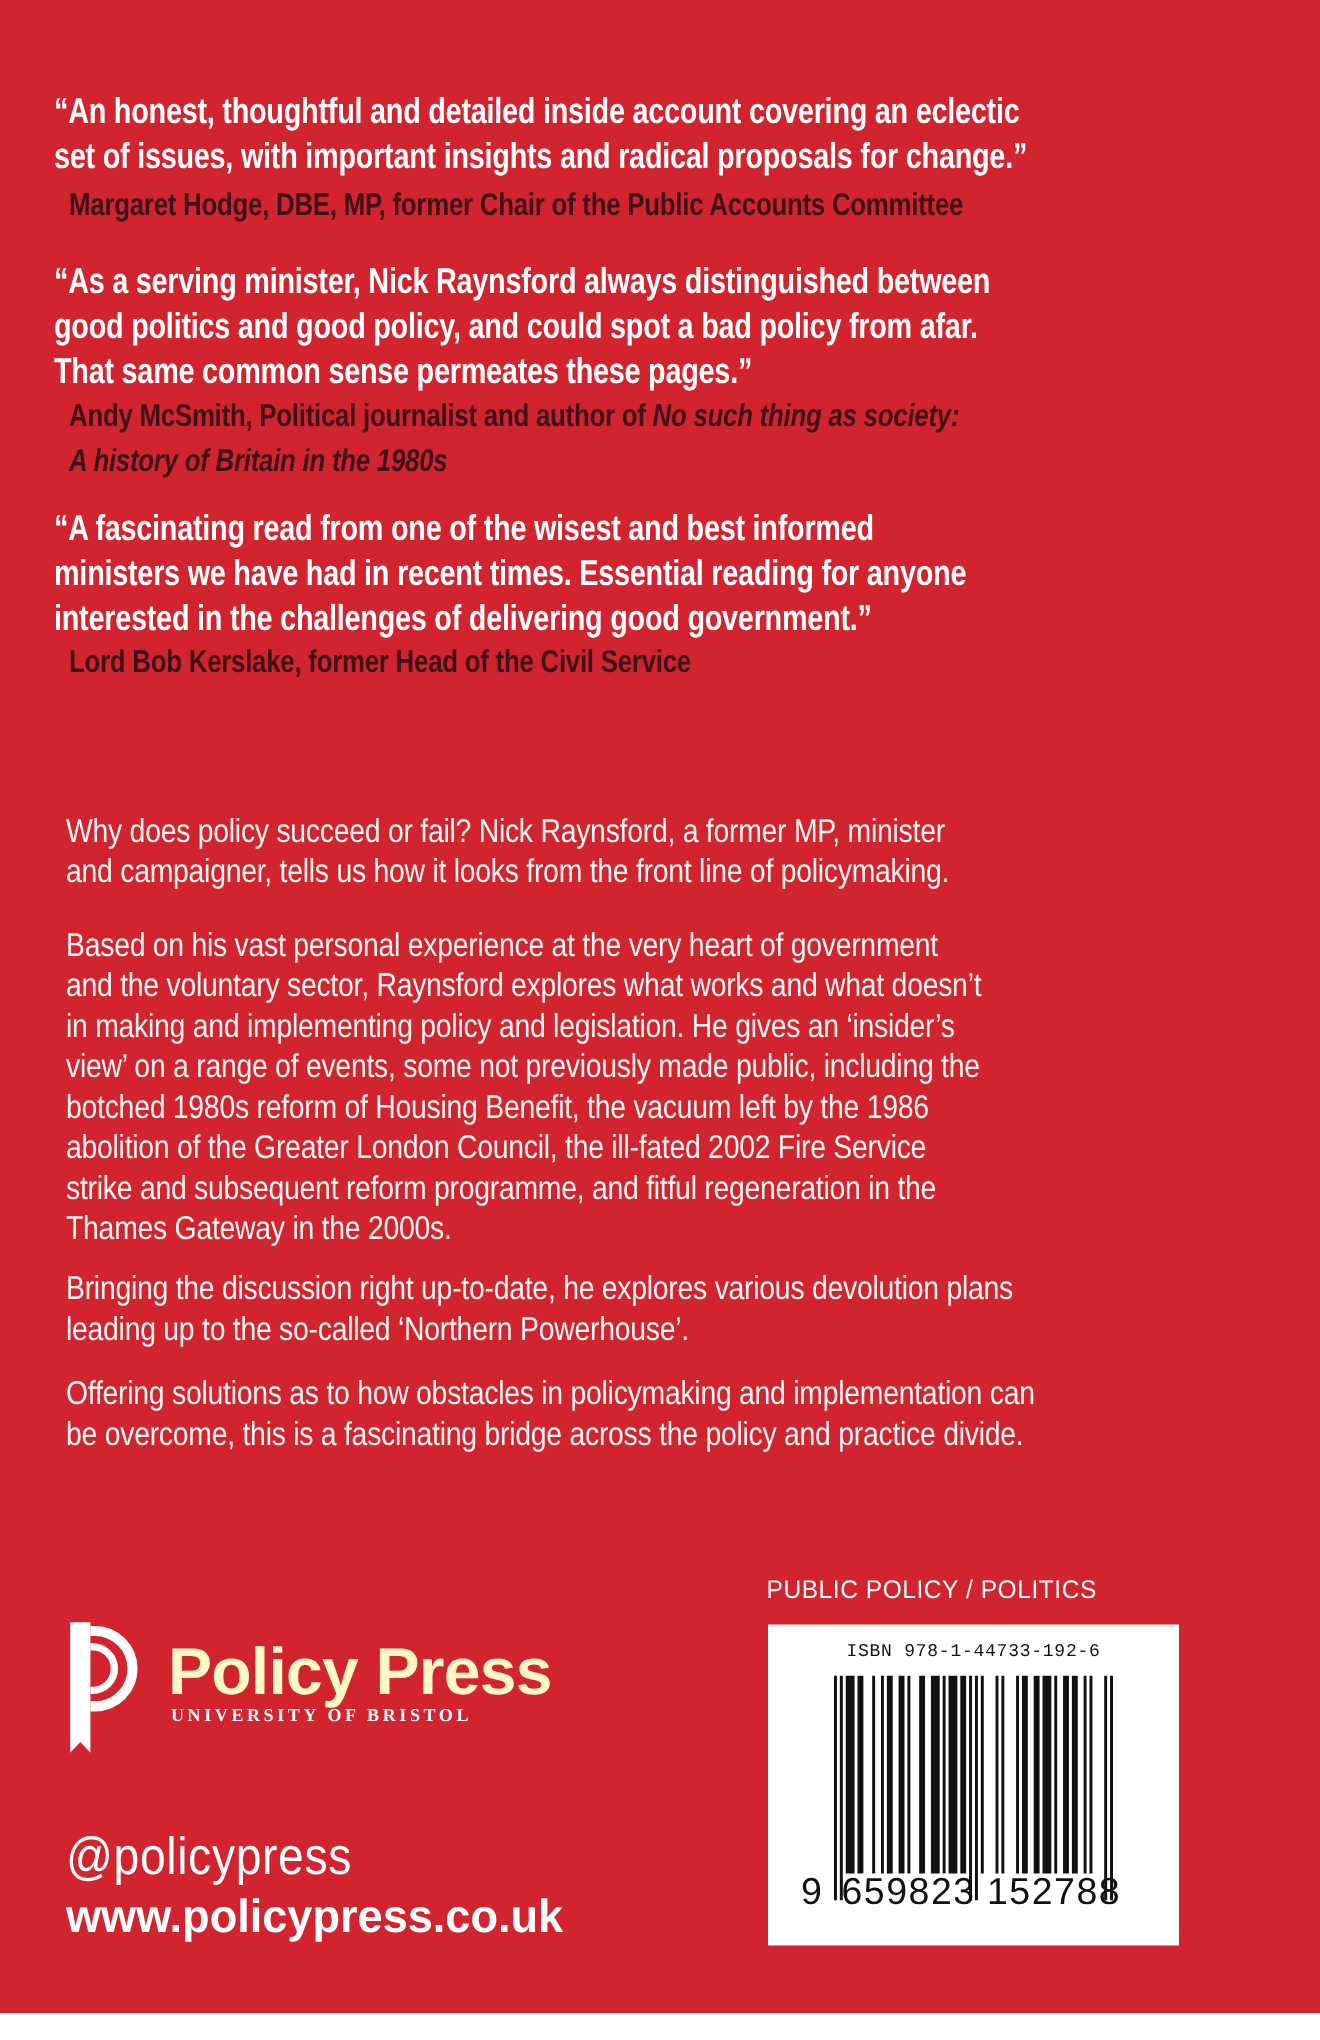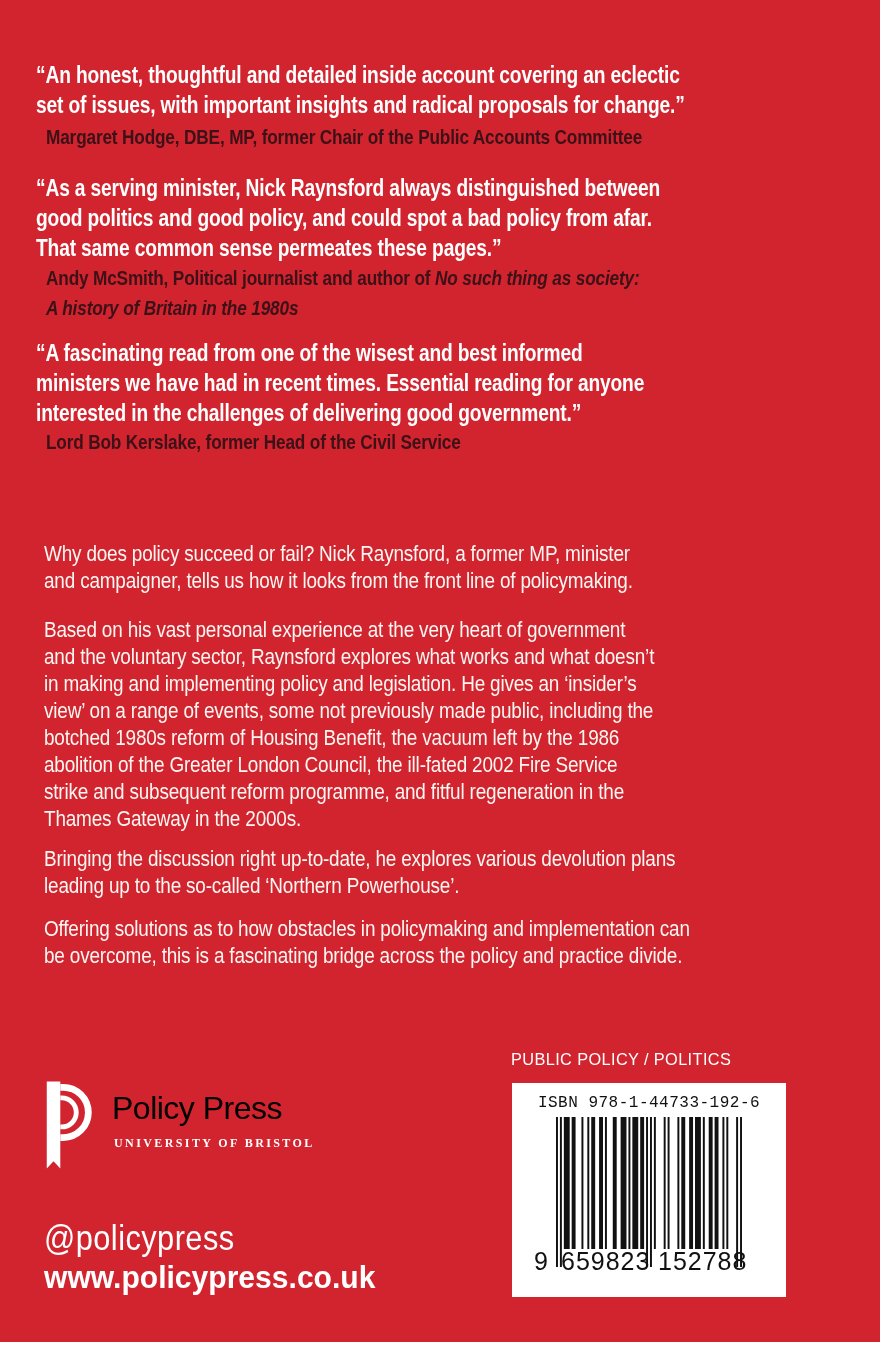--- a/index.html
+++ b/index.html
@@ -51,38 +51,38 @@
   .blurb p:nth-of-type(3){margin-bottom:16px;}
   
   .category{
     left:511px;top:1050px;
     color:#ffffff;font-size:17px;letter-spacing:0.4px;
     transform:scaleX(0.96);transform-origin:0 0;
   }
   .pub-logo{left:40px;top:1080px;}
   .pub-name{
     left:112px;top:1090px;
-    color:#000000;font-weight:400;font-size:32px;letter-spacing:-0.5px;
+    color:#fef9c3;font-weight:700;font-size:44px;letter-spacing:-0.5px;
   }
   .pub-inst{
     left:114px;top:1136px;
     color:#ffffff;
     font-family:"Liberation Serif",serif;
     font-size:12px;letter-spacing:2.4px;font-weight:700;
   }
   .barcode-box{
     left:512px;top:1083px;width:274px;height:214px;
     background:#ffffff;
   }
   .isbn-label{
     position:absolute;left:0;top:11px;width:274px;
     text-align:center;
     color:#111111;
     font-family:"Liberation Mono",monospace;
-    font-size:16px;letter-spacing:0.5px;white-space:nowrap;
+    font-size:12px;letter-spacing:0.5px;white-space:nowrap;
   }
   .bars{position:absolute;left:44px;top:34px;}
   .ean-digits{
     position:absolute;top:164px;left:0;width:274px;height:32px;
     color:#111111;font-size:25px;font-family:"Liberation Sans",sans-serif;
   }
   .ean-digits span{position:absolute;top:0;}
   .d0{left:22px;}
   .d1{left:49px;letter-spacing:1px;}
   .d2{left:146px;letter-spacing:1px;}

